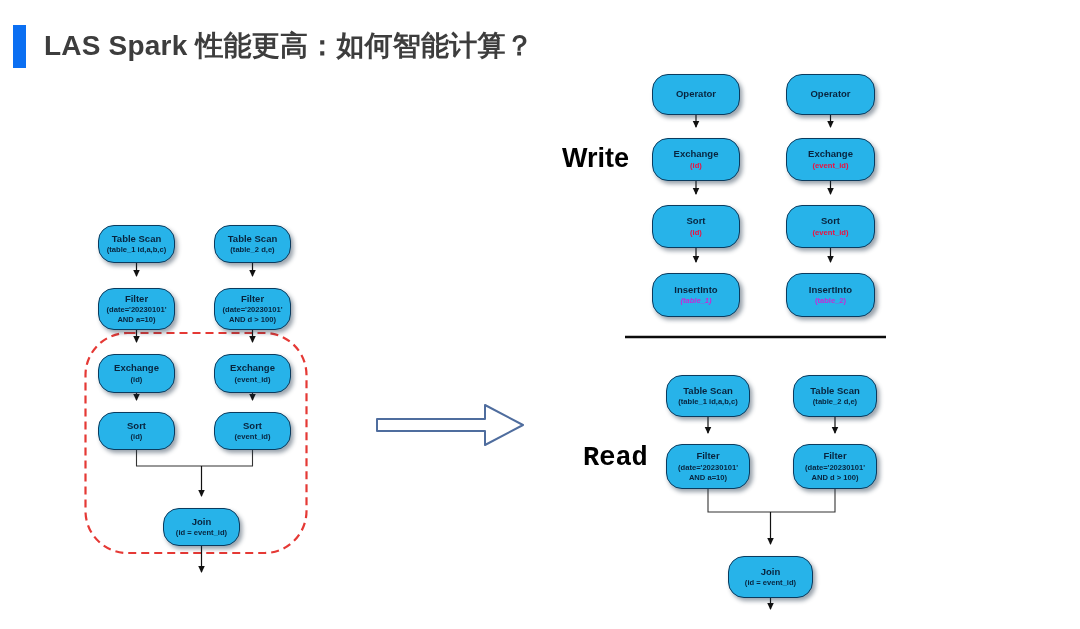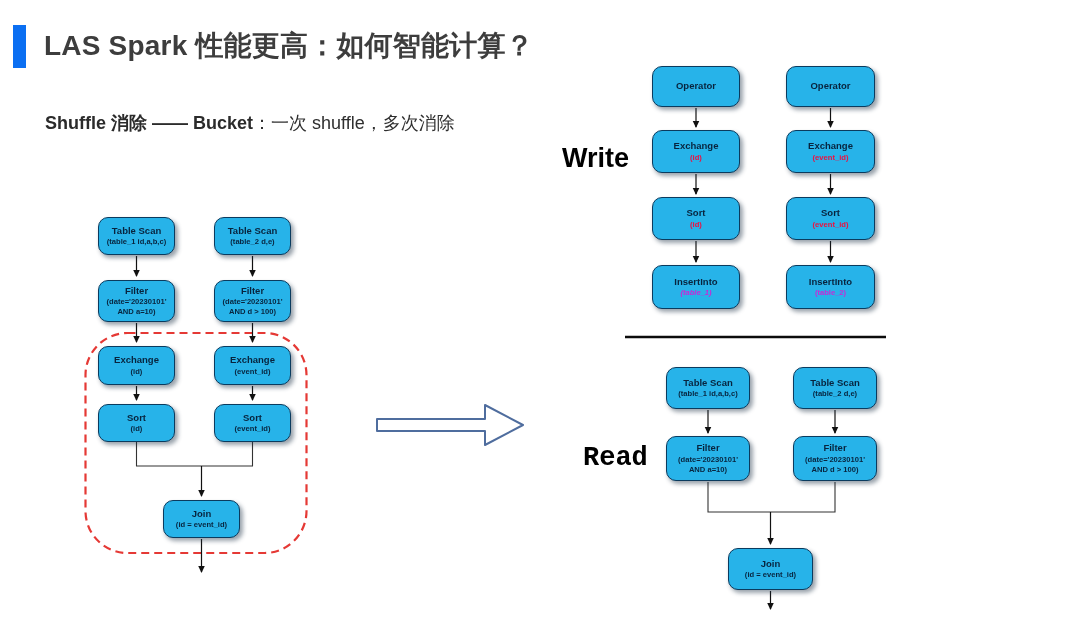--- a/index.html
+++ b/index.html
@@ -13,45 +13,42 @@
   .accent-bar{position:absolute;left:13px;top:25px;width:13px;height:43px;background:var(--accent);}
   .page-title{position:absolute;left:44px;top:27px;font-size:28px;font-weight:700;color:var(--title-text);letter-spacing:.2px;white-space:nowrap;}
   .subtitle{position:absolute;left:45px;top:111px;font-size:18px;color:#2f2f2f;white-space:nowrap;}
   .subtitle .b{font-weight:700;color:#2b2b2b;}
   .section-label{position:absolute;font-size:27px;font-weight:700;color:#000;white-space:nowrap;}
   .label-write{left:562px;top:143px;}
   .label-read{left:583px;top:443px;font-family:Liberation Mono, monospace;}
   .nodes-layer{position:absolute;left:0;top:0;width:1080px;height:629px;}
   .node{
     position:absolute;box-sizing:border-box;background:var(--box-fill);
-    border:1.5px solid var(--box-border);border-radius:10px;
+    border:1.5px solid var(--box-border);border-radius:16px;
     box-shadow:2.5px 3px 4px rgba(30,50,70,.45);
     display:flex;flex-direction:column;align-items:center;justify-content:center;
-    text-align:center;color:var(--box-text);line-height:1.3;overflow:hidden;
+    text-align:center;color:var(--box-text);line-height:1.3;overflow:hidden;margin-top:8px;
   }
   .node-title{font-size:9.5px;font-weight:700;white-space:nowrap;}
   .node-sub{font-size:7.6px;font-weight:700;white-space:nowrap;}
   svg.overlay{position:absolute;left:0;top:0;pointer-events:none;}
   .conn{stroke:var(--connector);stroke-width:1.2;fill:none;}
   .conn-thin{stroke:#333;stroke-width:1.1;fill:none;}
   .arrow-head{fill:var(--connector);}
   .dashed-scope{stroke:var(--dashed-red);stroke-width:2.2;fill:none;stroke-dasharray:8 5;}
   .divider{stroke:#0c0c0c;stroke-width:2.5;}
   .big-arrow{stroke:var(--big-arrow);stroke-width:2;fill:#ffffff;stroke-linejoin:round;}
 </style>
 </head>
 <body>
 
 <div class="slide" style="--accent: #0b6ff2; --title-text: #3d3d3d; --box-fill: #27b3e9; --box-border: #0b3b5e; --box-text: #08243e; --red: #ee1040; --magenta: #c62bd6; --dashed-red: #e53935; --connector: #111111; --big-arrow: #4f6d9e;">
 
   <div class="accent-bar"></div>
   <div class="page-title">LAS Spark 性能更高：如何智能计算？</div>
-  <div class="subtitle">
-    <span class="b">Shuffle 消除 —— Bucket</span><span>：一次 shuffle，多次消除</span>
-  </div>
 
   <div class="section-label label-write">Write</div>
   <div class="section-label label-read">Read</div>
 
   <svg class="overlay" width="1080" height="629" viewBox="0 0 1080 629">
     <defs>
       <marker id="ah" markerWidth="9" markerHeight="8" refX="6.5" refY="3.5" orient="auto" markerUnits="userSpaceOnUse">
         <path d="M0,0 L7.5,3.5 L0,7 Z" class="arrow-head"></path>
       </marker>
     </defs>

